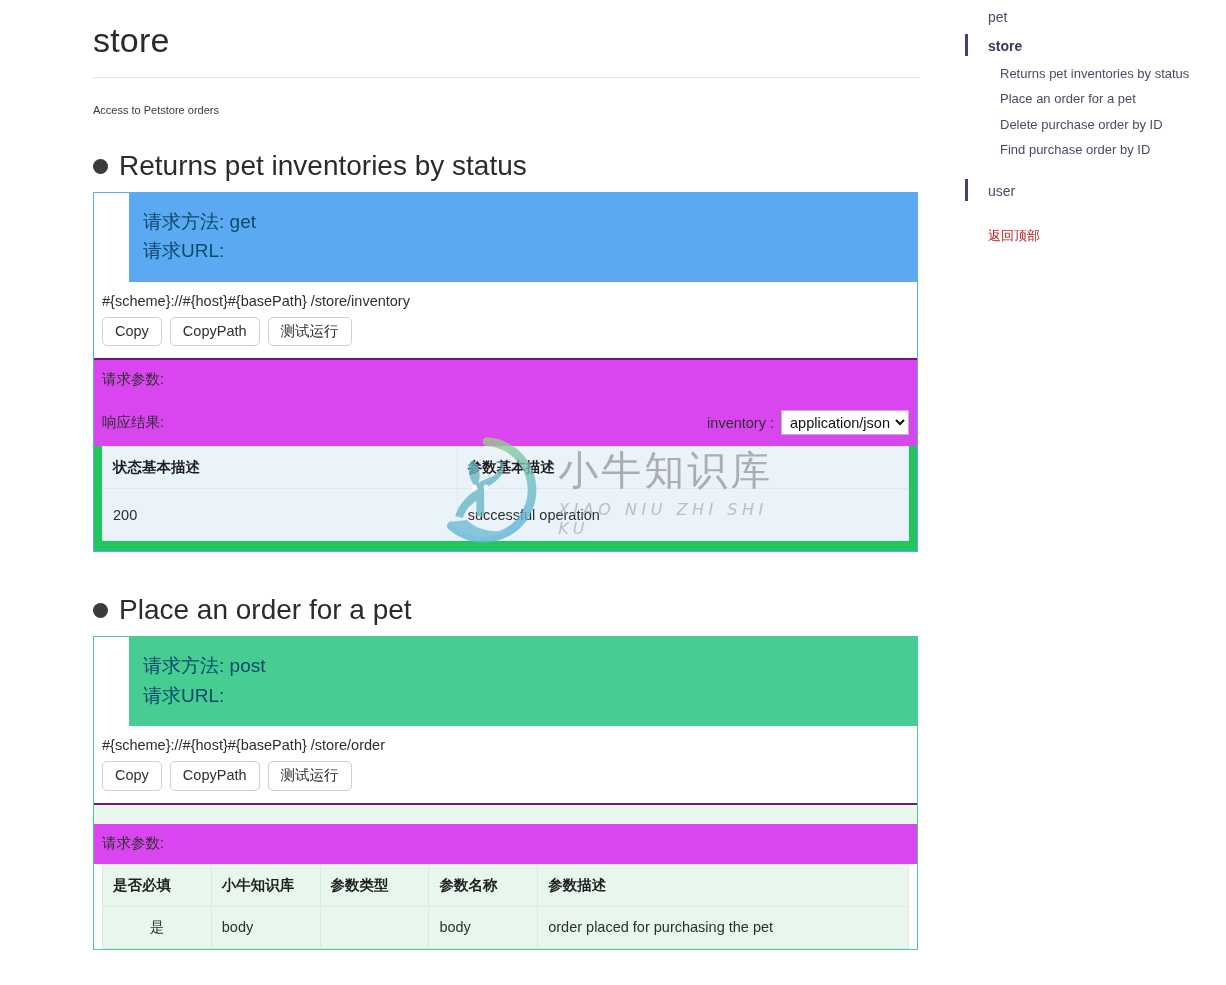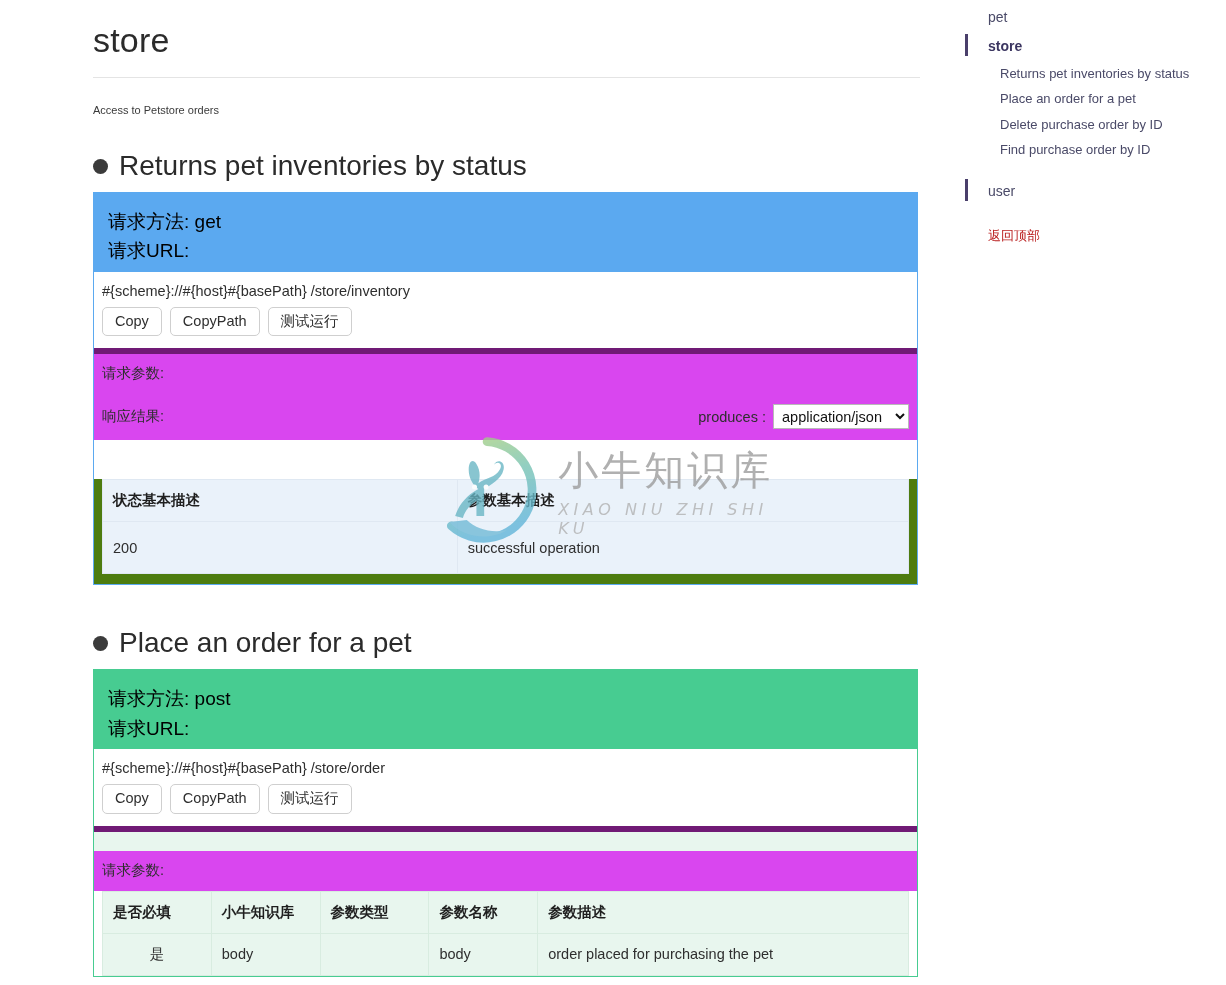--- a/index.html
+++ b/index.html
@@ -51,31 +51,31 @@
     flex: 0 0 auto;
     position: relative;
     top: 1px;
   }
 
   
   .card { width: 825px; border: 1px solid transparent; }
   .card.blue  { border-color: #5ba9f0; }
   .card.green { border-color: #47cc91; }
 
-  .card-head { padding: 14px 14px 6px 14px; color: #000000; }
+  .card-head { padding: 14px 14px 16px 14px; color: #0c4a6e; margin-left: 35px; }
   .card.blue  .card-head { background: #5ba9f0; }
   .card.green .card-head { background: #47cc91; }
   .head-line { font-size: 19px; line-height: 1.55; font-weight: 400; }
   .head-line .hl-label { }
   .head-line .hl-val { }
 
   .url-row {
     background: #ffffff;
     padding: 11px 8px 12px 8px;
-    border-bottom: 6px solid #701a75;
+    border-bottom: 2px solid #701a75;
   }
   .url-text {
     font-size: 14.5px;
     color: #2e2e2e;
     margin-bottom: 8px;
     white-space: nowrap;
   }
   .btn-row { display: flex; gap: 8px; }
   .btn {
     font-family: "Liberation Sans", sans-serif;
@@ -109,42 +109,42 @@
   .produces-wrap {
     display: flex; align-items: center; gap: 7px;
     font-size: 14.5px; color: #2e2e2e;
   }
   select.produces {
     font-family: "Liberation Sans", sans-serif;
     font-size: 14.5px;
     color: #111;
     background: #ffffff;
     border: 1px solid #b9b9b9;
-    padding: 3px 10px 3px 4px;
+    padding: 3px 2px 3px 4px;
     height: 25px;
     border-radius: 0;
   }
 
   table.grid {
     width: 100%;
     border-collapse: collapse;
     font-size: 14.5px;
   }
   table.grid th, table.grid td {
     text-align: left;
     padding: 11px 10px;
     vertical-align: middle;
   }
   table.grid th { font-weight: bold; color: #1f1f1f; }
   table.grid td { color: #2e2e2e; }
 
   .card.blue table.grid { background: #eaf2fa; }
   .card.blue table.grid th,
   .card.blue table.grid td { border: 1px solid #dfe8f2; }
-  .card.blue .tbl-wrap { padding: 0 8px 10px 8px; background:#4d7c0f;margin-top:39px; }
+  .card.blue .tbl-wrap { padding: 0 8px 10px 8px; background:#22c55e; }
 
   .card.green .tbl-wrap { padding: 0 8px 0 8px; background:#ffffff; }
   .card.green table.grid { background: #e8f6ee; }
   .card.green table.grid th,
   .card.green table.grid td { border: 1px solid #d8ece0; }
   .card.green table.grid td.center { text-align: center; }
 
   
   .toc {
     position: absolute;
@@ -240,21 +240,21 @@
       </div>
 
 
       <div class="label-row">
         <span>请求参数:</span>
       </div>
 
       <div class="label-row">
         <span>响应结果:</span>
         <span class="produces-wrap">
-          <span>produces :</span>
+          <span>inventory :</span>
           <select class="produces">
             <option>application/json</option>
           </select>
         </span>
       </div>
 
       <div class="tbl-wrap">
         <table class="grid">
           <thead>
             <tr>

